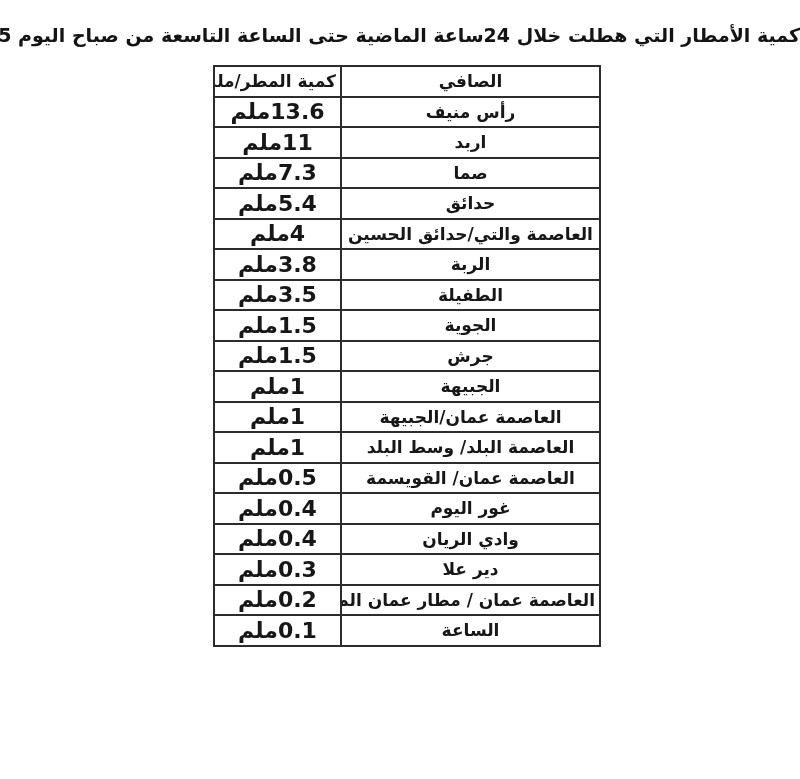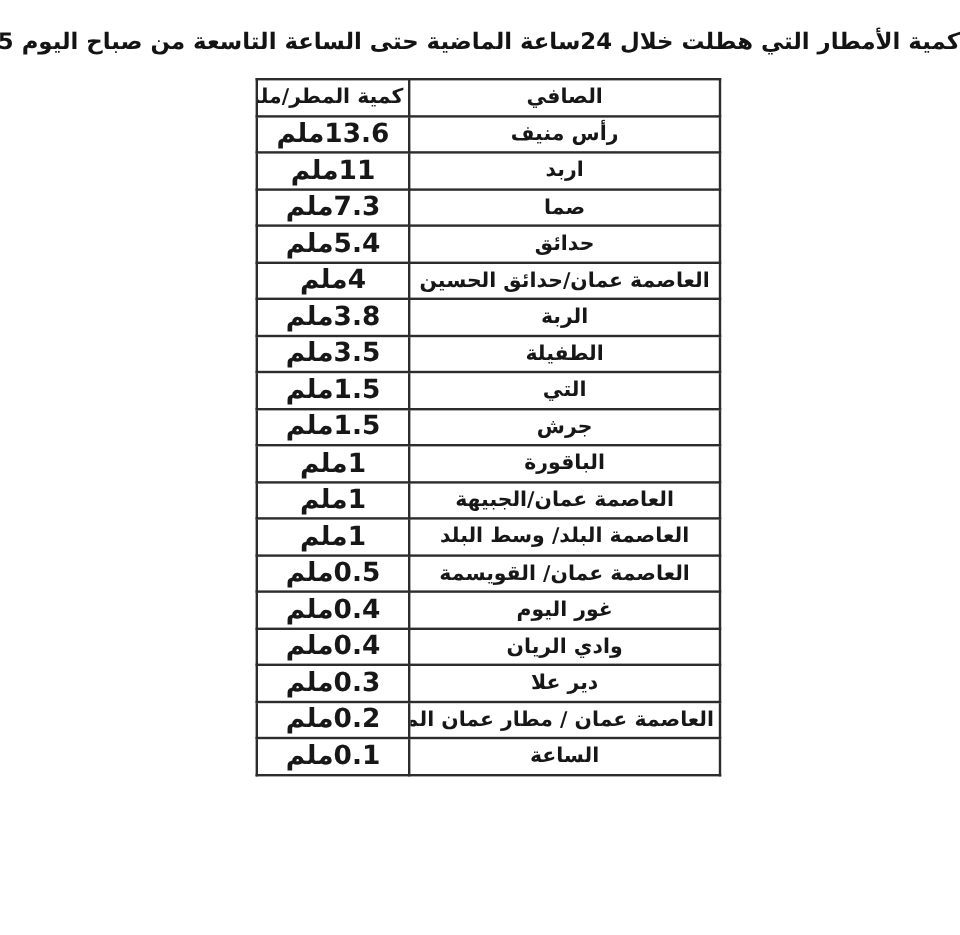--- a/index.html
+++ b/index.html
@@ -94,41 +94,41 @@
         </tr>
         <tr>
           <td class="station-cell">صما</td>
           <td class="amount-cell">7.3ملم</td>
         </tr>
         <tr>
           <td class="station-cell">حدائق</td>
           <td class="amount-cell">5.4ملم</td>
         </tr>
         <tr>
-          <td class="station-cell">العاصمة عمان/حدائق الحسين</td>
+          <td class="station-cell">العاصمة والتي/حدائق الحسين</td>
           <td class="amount-cell">4ملم</td>
         </tr>
         <tr>
           <td class="station-cell">الربة</td>
           <td class="amount-cell">3.8ملم</td>
         </tr>
         <tr>
           <td class="station-cell">الطفيلة</td>
           <td class="amount-cell">3.5ملم</td>
         </tr>
         <tr>
-          <td class="station-cell">التي</td>
+          <td class="station-cell">الجوية</td>
           <td class="amount-cell">1.5ملم</td>
         </tr>
         <tr>
           <td class="station-cell">جرش</td>
           <td class="amount-cell">1.5ملم</td>
         </tr>
         <tr>
-          <td class="station-cell">الباقورة</td>
+          <td class="station-cell">الجبيهة</td>
           <td class="amount-cell">1ملم</td>
         </tr>
         <tr>
           <td class="station-cell">العاصمة عمان/الجبيهة</td>
           <td class="amount-cell">1ملم</td>
         </tr>
         <tr>
           <td class="station-cell">العاصمة البلد/ وسط البلد</td>
           <td class="amount-cell">1ملم</td>
         </tr>

